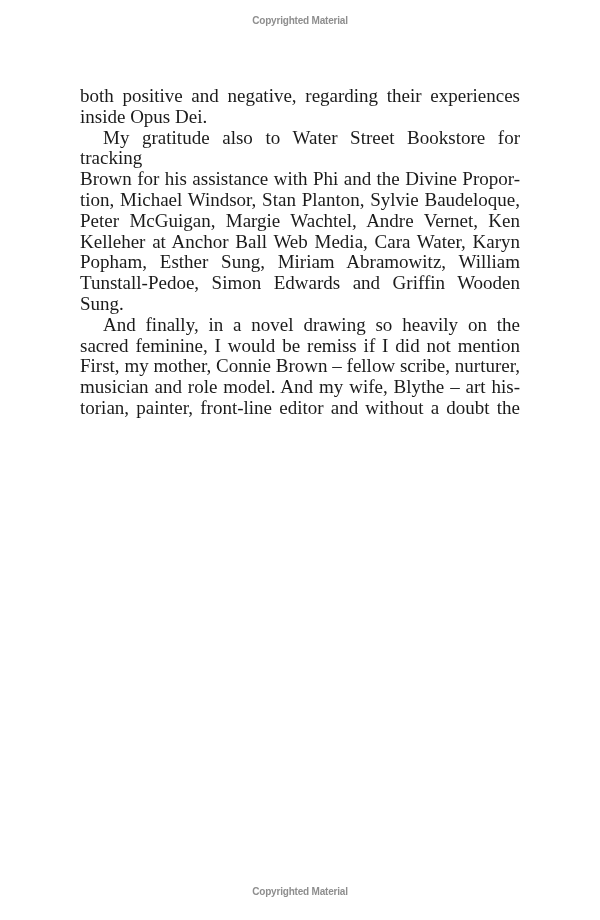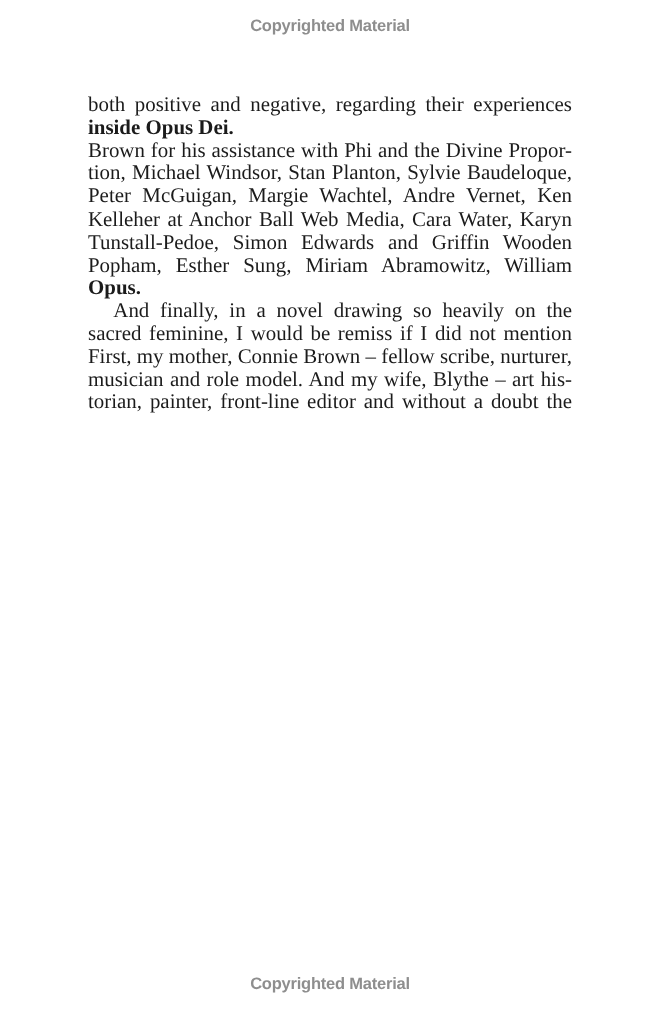--- a/index.html
+++ b/index.html
@@ -15,21 +15,21 @@
     overflow: hidden;
     font-family: "Liberation Serif", "DejaVu Serif", serif;
   }
   .copyright-banner {
     position: absolute;
     left: 0;
     width: 600px;
     text-align: center;
     font-family: "Liberation Sans", "DejaVu Sans", sans-serif;
     font-weight: 700;
-    font-size: 15px;
+    font-size: 10px;
     letter-spacing: -0.2px;
     color: #8e8e8e;
   }
   .copyright-banner.top { top: 15px; }
   .copyright-banner.bottom { top: 886px; }
   .body-text {
     position: absolute;
     left: 80px;
     top: 86px;
     width: 440px;
@@ -38,43 +38,43 @@
     line-height: 20.8px;
   }
   .text-line {
     text-align: justify;
     text-align-last: justify;
     white-space: normal;
   }
   .text-line.para-end {
     text-align: center;
     text-align-last: left;
-    font-weight: bold;
   }
   .text-line.indent {
     text-indent: 23px;
   }
 </style>
 </head>
 <body>
 
 <div class="page">
 
   <div class="copyright-banner top">Copyrighted Material</div>
 
   <div class="body-text">
     <div class="text-line">both positive and negative, regarding their experiences</div>
     <div class="text-line para-end">inside Opus Dei.</div>
+    <div class="text-line indent">My gratitude also to Water Street Bookstore for tracking</div>
     <div class="text-line">Brown for his assistance with Phi and the Divine Propor-</div>
     <div class="text-line">tion, Michael Windsor, Stan Planton, Sylvie Baudeloque,</div>
     <div class="text-line">Peter McGuigan, Margie Wachtel, Andre Vernet, Ken</div>
     <div class="text-line">Kelleher at Anchor Ball Web Media, Cara Water, Karyn</div>
+    <div class="text-line">Popham, Esther Sung, Miriam Abramowitz, William</div>
     <div class="text-line">Tunstall-Pedoe, Simon Edwards and Griffin Wooden</div>
-    <div class="text-line">Popham, Esther Sung, Miriam Abramowitz, William</div>
-    <div class="text-line para-end">Opus.</div>
+    <div class="text-line para-end">Sung.</div>
     <div class="text-line indent">And finally, in a novel drawing so heavily on the</div>
     <div class="text-line">sacred feminine, I would be remiss if I did not mention</div>
     <div class="text-line">First, my mother, Connie Brown – fellow scribe, nurturer,</div>
     <div class="text-line">musician and role model. And my wife, Blythe – art his-</div>
     <div class="text-line">torian, painter, front-line editor and without a doubt the</div>
   </div>
 
   <div class="copyright-banner bottom">Copyrighted Material</div>
 
 </div>

